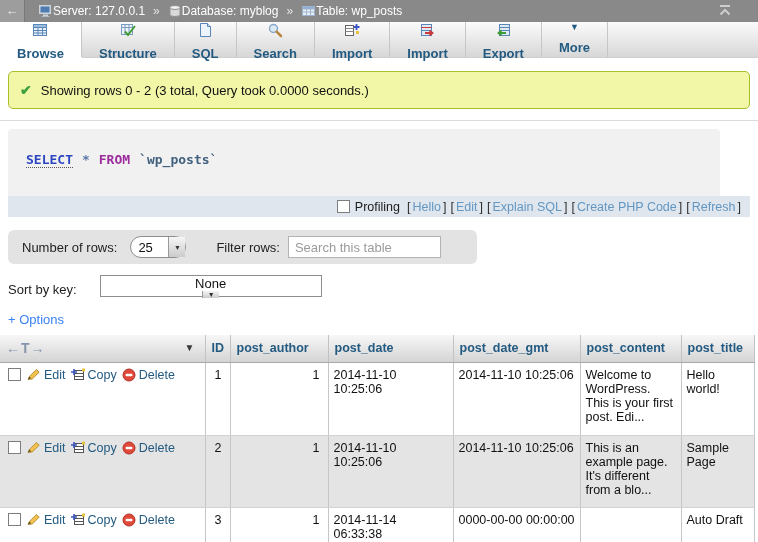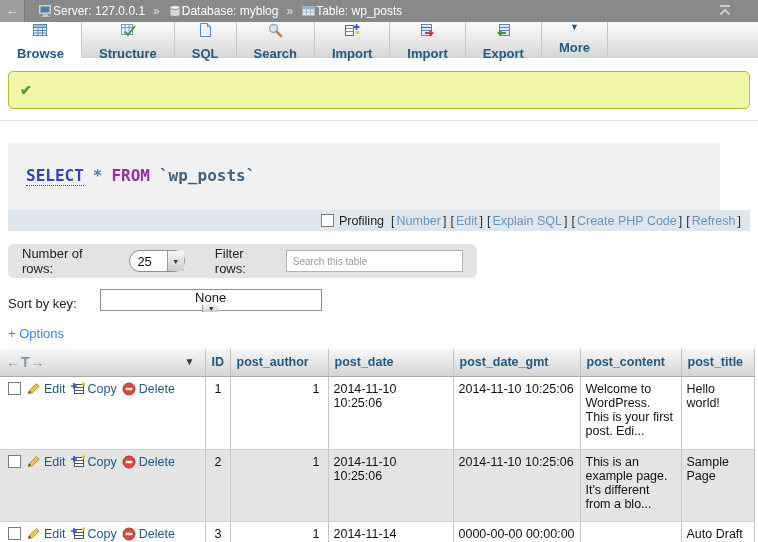--- a/index.html
+++ b/index.html
@@ -27,23 +27,23 @@
 
   
   .msg { margin:13px 8px 0 8px; height:38px; background:#f2f6a7; border:1px solid #a8bf2c;
     border-radius:5px; display:flex; align-items:center; gap:9px; padding-left:11px;
     font-size:13px; color:#111; }
   .check { color:#3fa03f; font-size:14px; font-weight:bold; }
 
   .divider { margin-top:11px; border-top:1px solid #dcdcdc; }
 
   
-  .sql-box { margin-left:8px; margin-top:22px; width:712px; height:67px; background:#f1f1f1;
+  .sql-box { margin-left:8px; margin-top:8px; width:712px; height:67px; background:#f1f1f1;
     border-radius:4px 4px 0 0; padding:23px 0 0 18px;
-    font-family:"DejaVu Sans Mono", monospace; font-size:16px; font-weight:bold; }
+    font-family:"DejaVu Sans Mono", monospace; font-size:13px; font-weight:bold; }
   .kw-select { color:#2b46c0; border-bottom:1px dotted #555; margin-right:9px; }
   .op { color:#5a79a8; margin-right:9px; }
   .kw-from { color:#9c2b9c; margin-right:9px; }
   .tbl-ref { color:#41617f; }
 
   .toolstrip { margin-left:8px; width:742px; height:21px; background:#dfe6ee;
     display:flex; align-items:center; justify-content:flex-end; font-size:12.5px;
     color:#1c1c1c; padding-right:7px; }
   .cb { width:13px; height:13px; background:#fff; border:1px solid #7d7d7d;
     display:inline-block; flex:none; cursor:pointer; }
@@ -56,22 +56,22 @@
     border-radius:6px; display:flex; align-items:center; padding:0 14px;
     font-size:13px; color:#222; }
   .sel { height:22px; background:#fff; border:1px solid #8e8e8e; display:inline-flex;
     align-items:center; justify-content:space-between; cursor:pointer; }
   .sel-val { padding:0 7px; font-size:13px; color:#111; }
   .sel-btn { width:17px; height:100%; background:linear-gradient(#f6f6f6,#cbcbcb);
     border-left:1px solid #9a9a9a; display:flex; align-items:center; justify-content:center;
     font-size:7px; color:#333; }
   .sel.rows { width:56px; margin-left:13px;border-radius:11px; }
   .flabel { margin-left:30px; }
-  .filter-input { width:179px; height:22px; border:1px solid #b3b3b3; margin-left:8px;
-    padding:0 6px; font-size:10px; font-family:"Liberation Sans", sans-serif; color:#333; }
+  .filter-input { width:153px; height:22px; border:1px solid #b3b3b3; margin-left:8px;
+    padding:0 6px; font-size:13px; font-family:"Liberation Sans", sans-serif; color:#333; }
   .filter-input::placeholder { color:#9b9b9b; }
 
   .sortrow { margin:11px 0 0 8px; display:flex; align-items:flex-end; font-size:13px; color:#222;gap:13px; }
   .sel.sort { width:222px; margin-left:10px;flex-direction:column; }
 
   .options-link { display:inline-block; margin:15px 16px 0 8px; font-size:13px;
     color:#3b82f6; text-decoration:none; cursor:pointer; }
 
   
   table.grid { margin-top:7px; border-collapse:collapse; table-layout:fixed;
@@ -230,34 +230,35 @@
   </div>
   <div class="tab">
     <span class="caret">▼</span>
     <span>More</span>
   </div>
 </div>
 
 
 <div class="msg">
   <span class="check">✔</span>
+  <span>Showing rows 0 - 2 (3 total, Query took 0.0000 seconds.)</span>
 </div>
 
 <div class="divider"></div>
 
 
 <div class="sql-box">
   <span class="kw-select">SELECT</span><span class="op">*</span><span class="kw-from">FROM</span><span class="tbl-ref">`wp_posts`</span>
 </div>
 
 <div class="toolstrip">
   <span class="cb"></span>
   <span class="plabel">Profiling</span>
   <span class="brk">[</span>
-  <a class="tlink">Number</a>
+  <a class="tlink">Hello</a>
   <span class="brk">]</span>
   <span class="brk">[</span>
   <a class="tlink">Edit</a>
   <span class="brk">]</span>
   <span class="brk">[</span>
   <a class="tlink">Explain SQL</a>
   <span class="brk">]</span>
   <span class="brk">[</span>
   <a class="tlink">Create PHP Code</a>
   <span class="brk">]</span>

